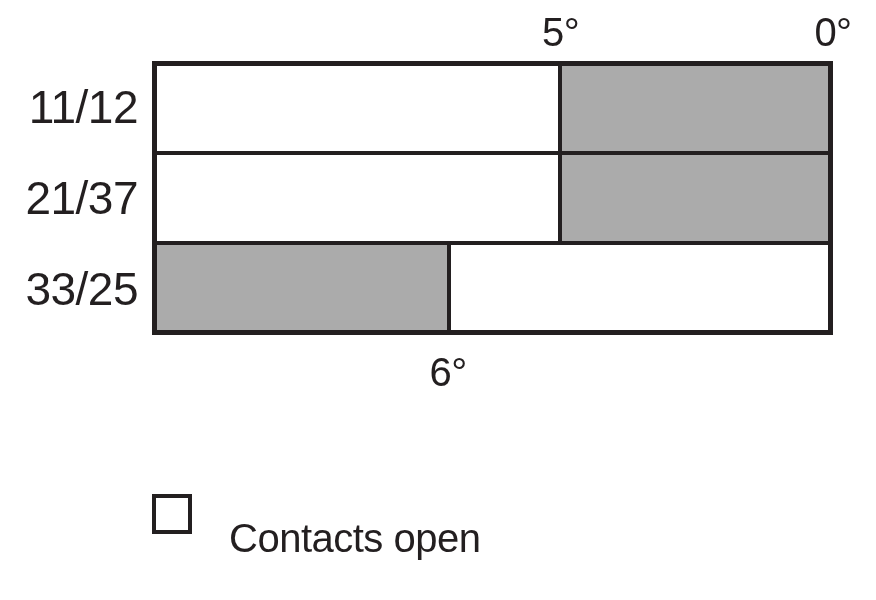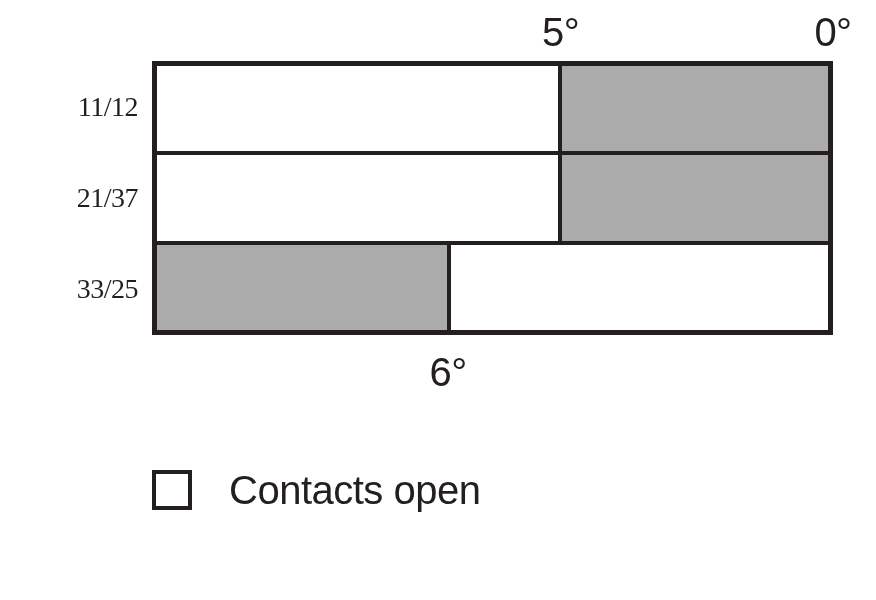--- a/index.html
+++ b/index.html
@@ -26,23 +26,22 @@
     width: 138px;
     height: 274px;
     display: flex;
     flex-direction: column;
   }
   .row-label {
     flex: 1;
     display: flex;
     align-items: center;
     justify-content: flex-end;
-    font-size: 28px;
+    font-size: 46px;
     line-height: 1;
-    font-family: Liberation Serif, serif;
   }
 
   
   .chart-box {
     position: absolute;
     left: 152px;
     top: 61px;
     width: 681px;
     height: 274px;
     box-sizing: border-box;
@@ -113,20 +112,21 @@
     box-sizing: border-box;
     border: 4px solid #231f20;
     flex: 0 0 auto;
   }
   .legend-swatch.open   { background: #ffffff; }
   .legend-swatch.closed { background: #ababab; }
   .legend-label {
     font-size: 40px;
     line-height: 1;
     white-space: nowrap;
+    margin-top: 48px;
   }
 </style>
 </head>
 <body>
 
 <div class="canvas">
 
   <div class="axis-top">
     <span class="axis-label" style="left: 60%;">5°</span>
     <span class="axis-label" style="left: 100%;">0°</span>

